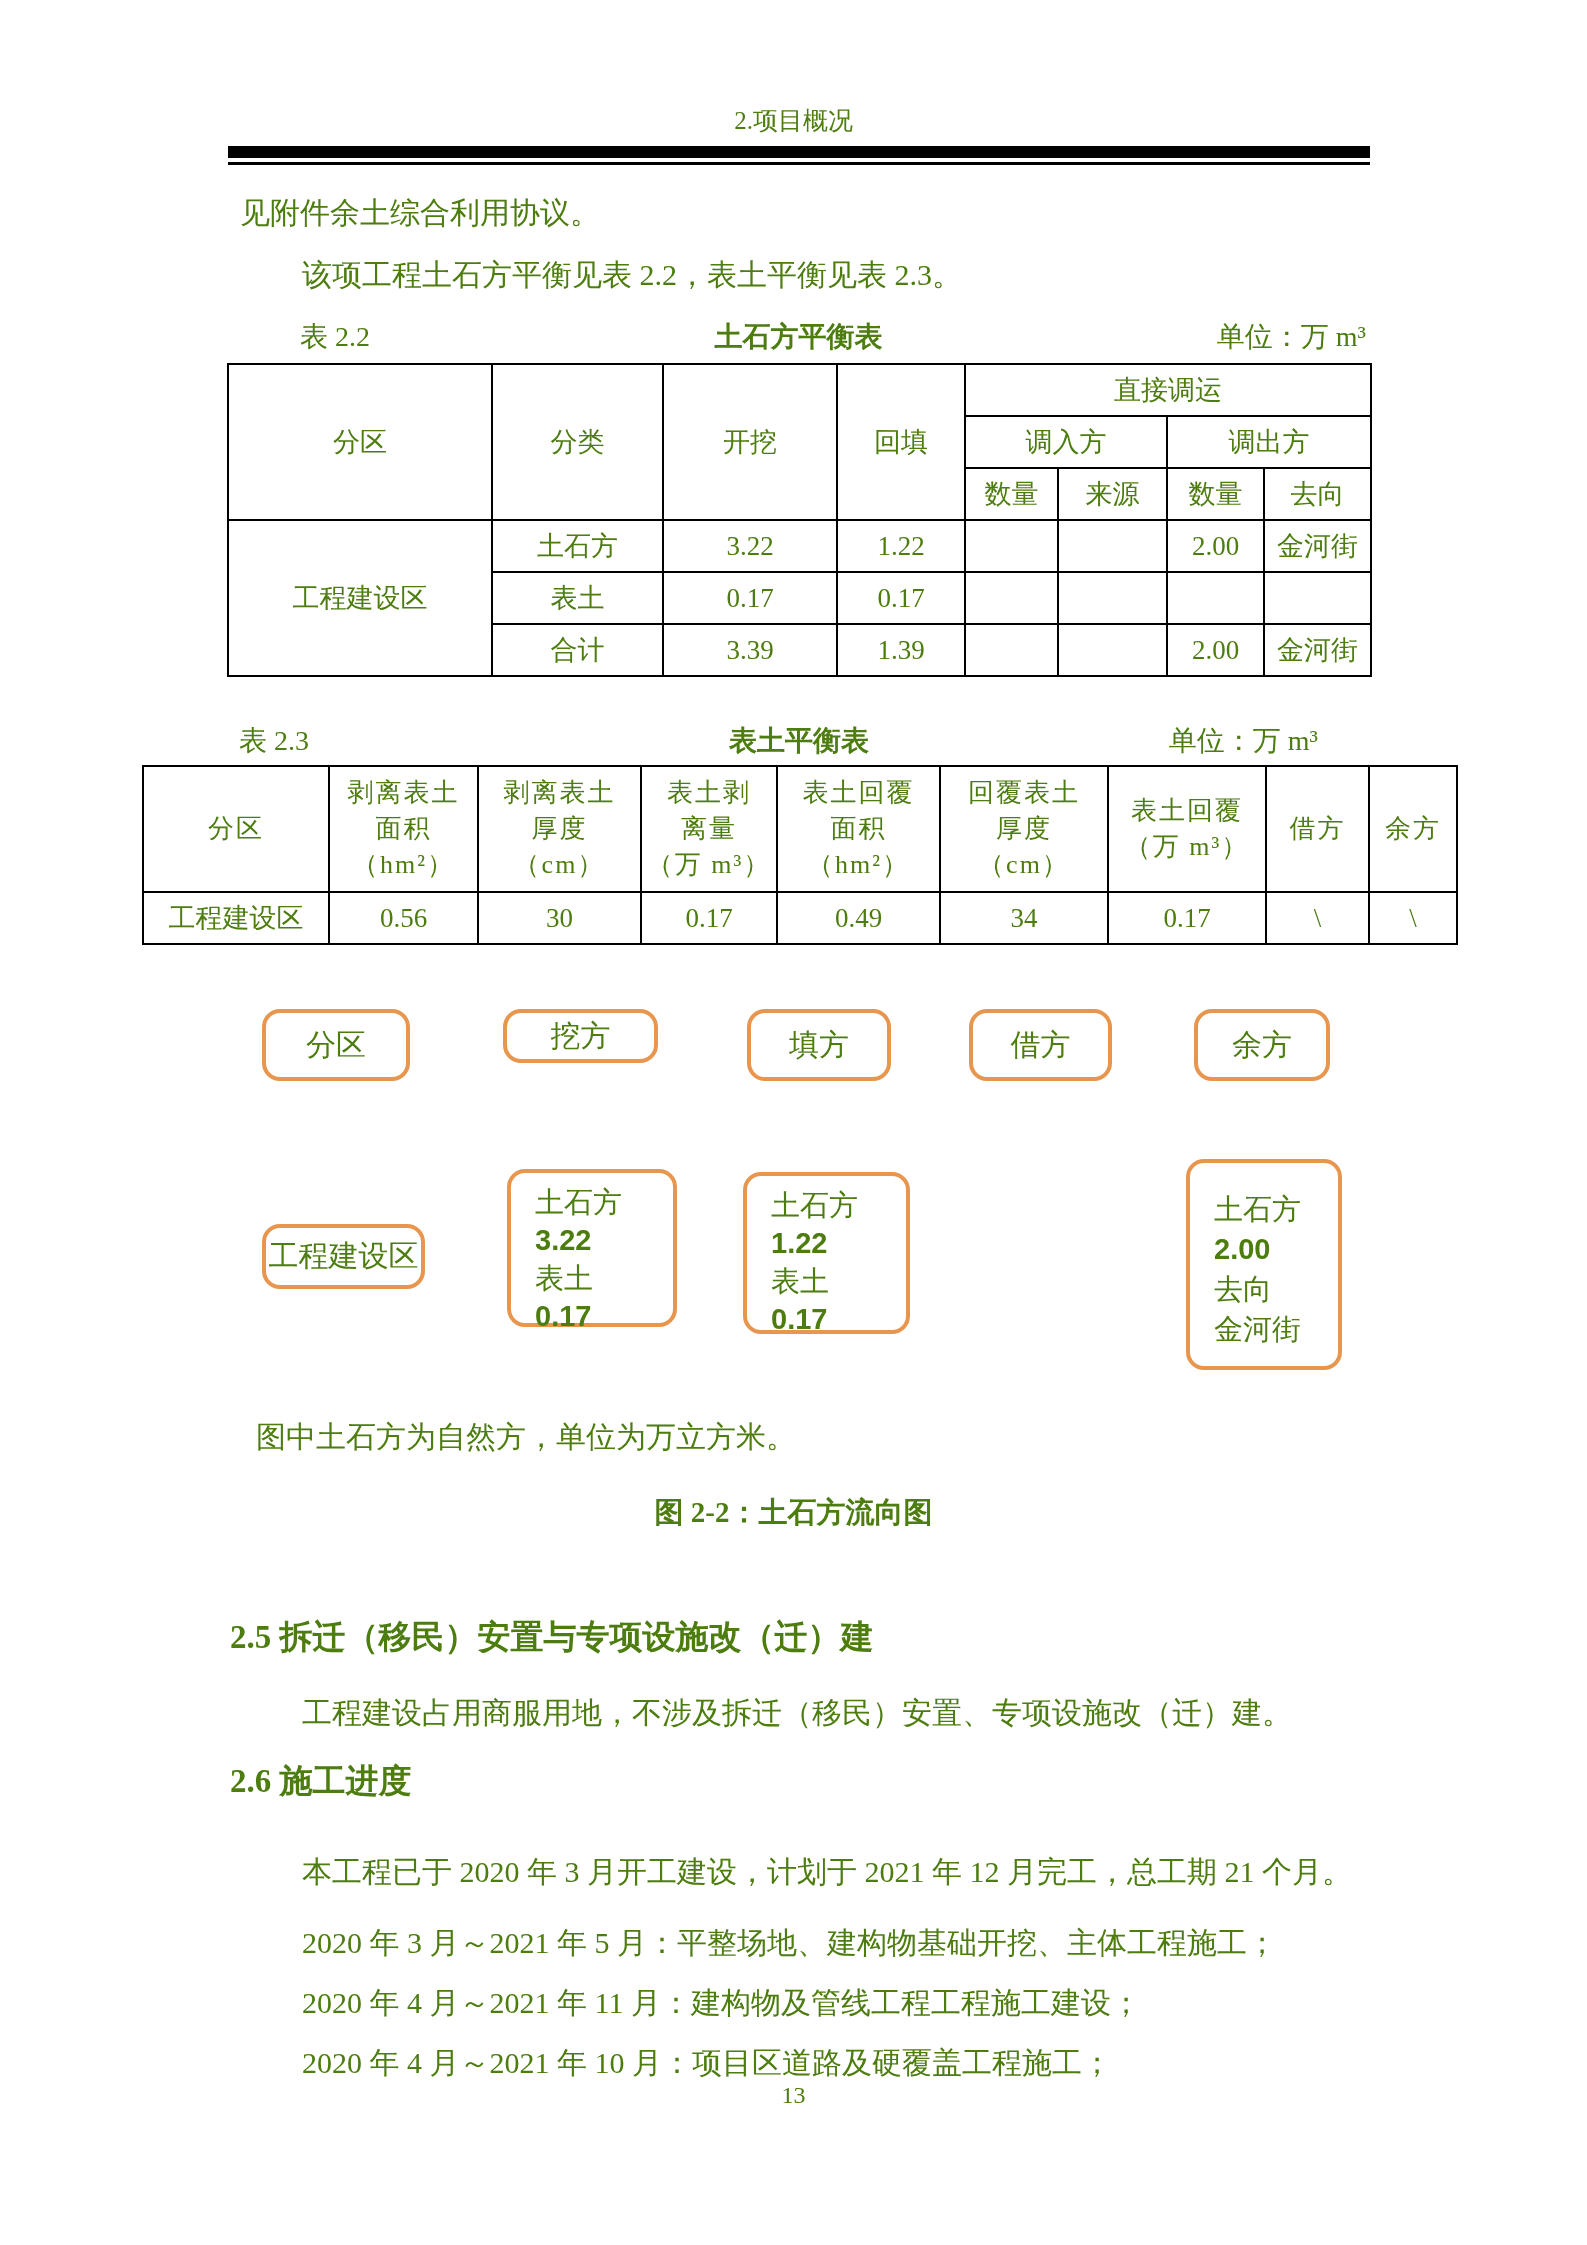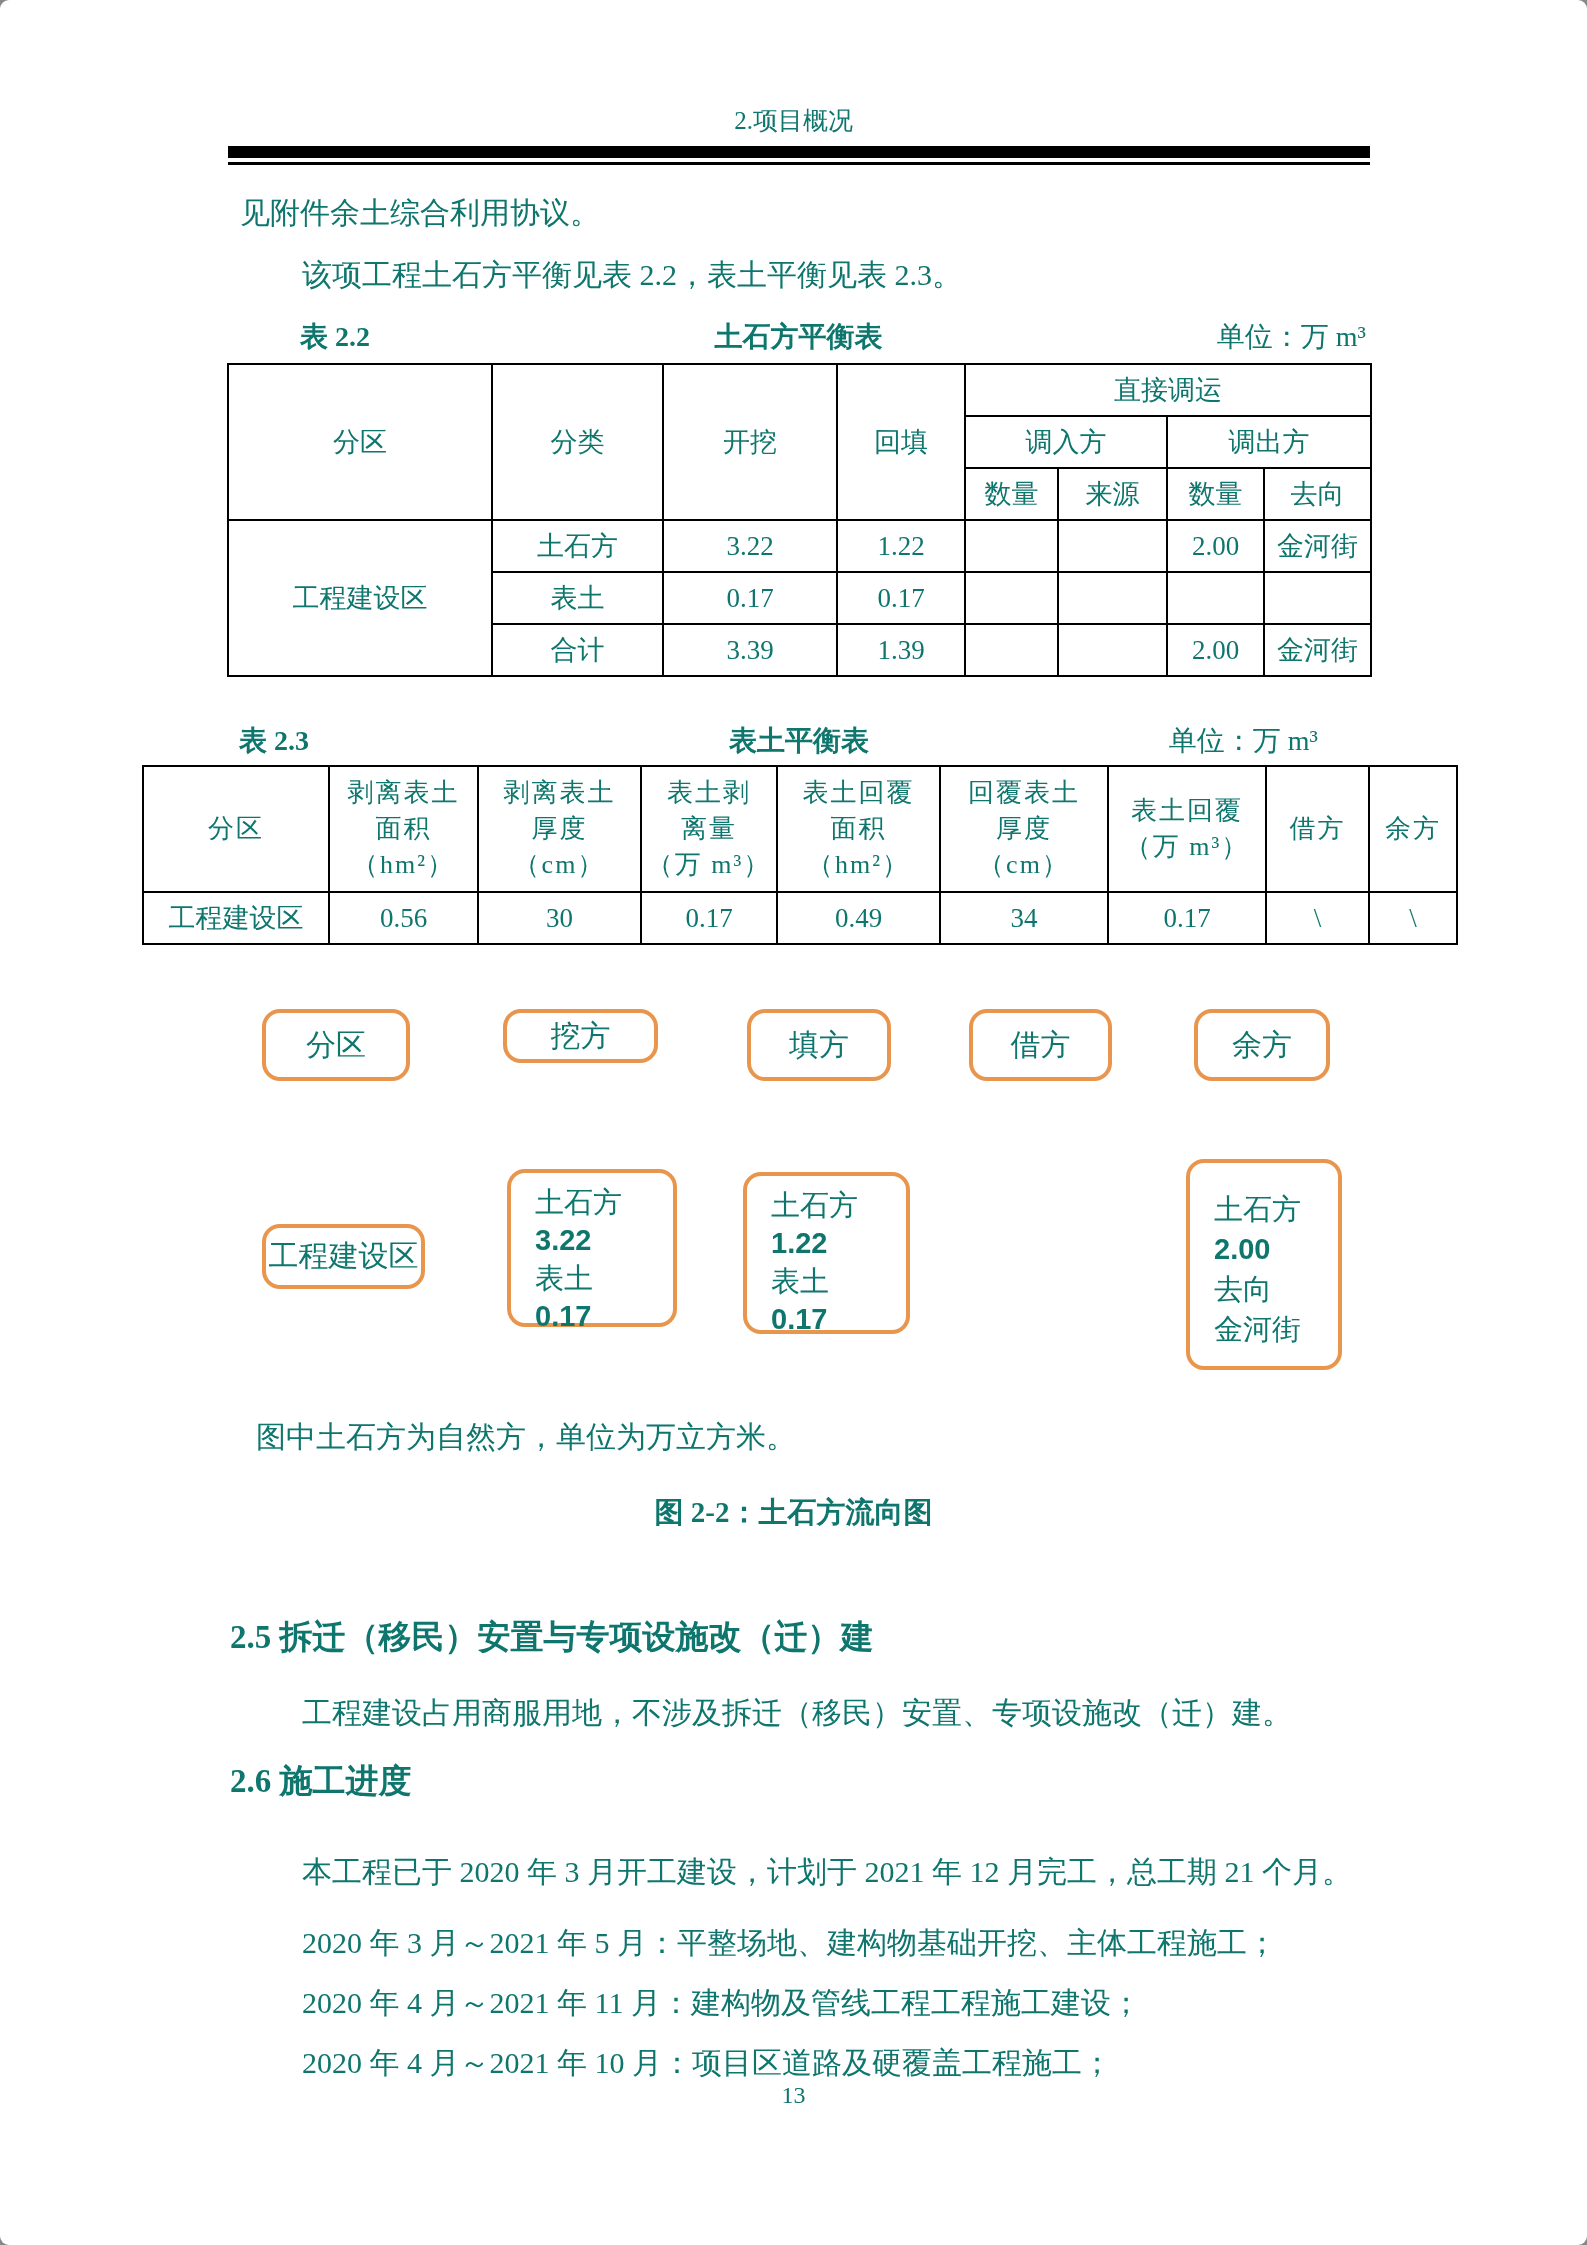--- a/index.html
+++ b/index.html
@@ -1,37 +1,36 @@
 <!DOCTYPE html>
 <html><head>
 <meta charset="utf-8">
 <style>
   html,body{margin:0;padding:0;background:#888;}
   .page{
     position:relative;
     width:1587px;height:2245px;
     margin:0 auto;
     background:#ffffff;
-    color:#0f766e;
+    color:#4d7c0f;
     font-family:"Liberation Serif","DejaVu Serif",serif;
     overflow:hidden;
-    border-radius:9px;
   }
   
   .header-title{padding-top:106px;text-align:center;font-size:25px;line-height:30px;}
   .header-rule{margin:10px 217px 0 228px;}
   .rule-thick{height:12px;background:#000;}
   .rule-thin{height:3px;background:#000;margin-top:4px;}
   
   .p-intro1{margin:30px 217px 0 240px;font-size:30px;line-height:36px;}
   .p-intro2{margin:26px 217px 0 240px;font-size:30px;line-height:36px;text-indent:62px;}
   
   .cap{position:relative;height:36px;font-size:28px;line-height:36px;}
   .cap .cap-title{position:absolute;left:50%;transform:translateX(-50%);font-weight:bold;}
-  .cap .cap-label{position:absolute;font-weight:bold;}
+  .cap .cap-label{position:absolute;font-weight:normal;}
   .cap .cap-unit{position:absolute;}
   .cap22{margin:26px 0 8px 227px;width:1143px;}
   .cap22 .cap-label{left:73px;}
   .cap22 .cap-unit{right:4px;}
   .cap23{margin:46px 0 6px 142px;width:1314px;}
   .cap23 .cap-label{left:97px;}
   .cap23 .cap-unit{right:138px;}
   
   table{border-collapse:collapse;table-layout:fixed;}
   th,td{border:2px solid #000;text-align:center;vertical-align:middle;font-weight:normal;padding:8px 3px;font-size:27px;line-height:34px;}

